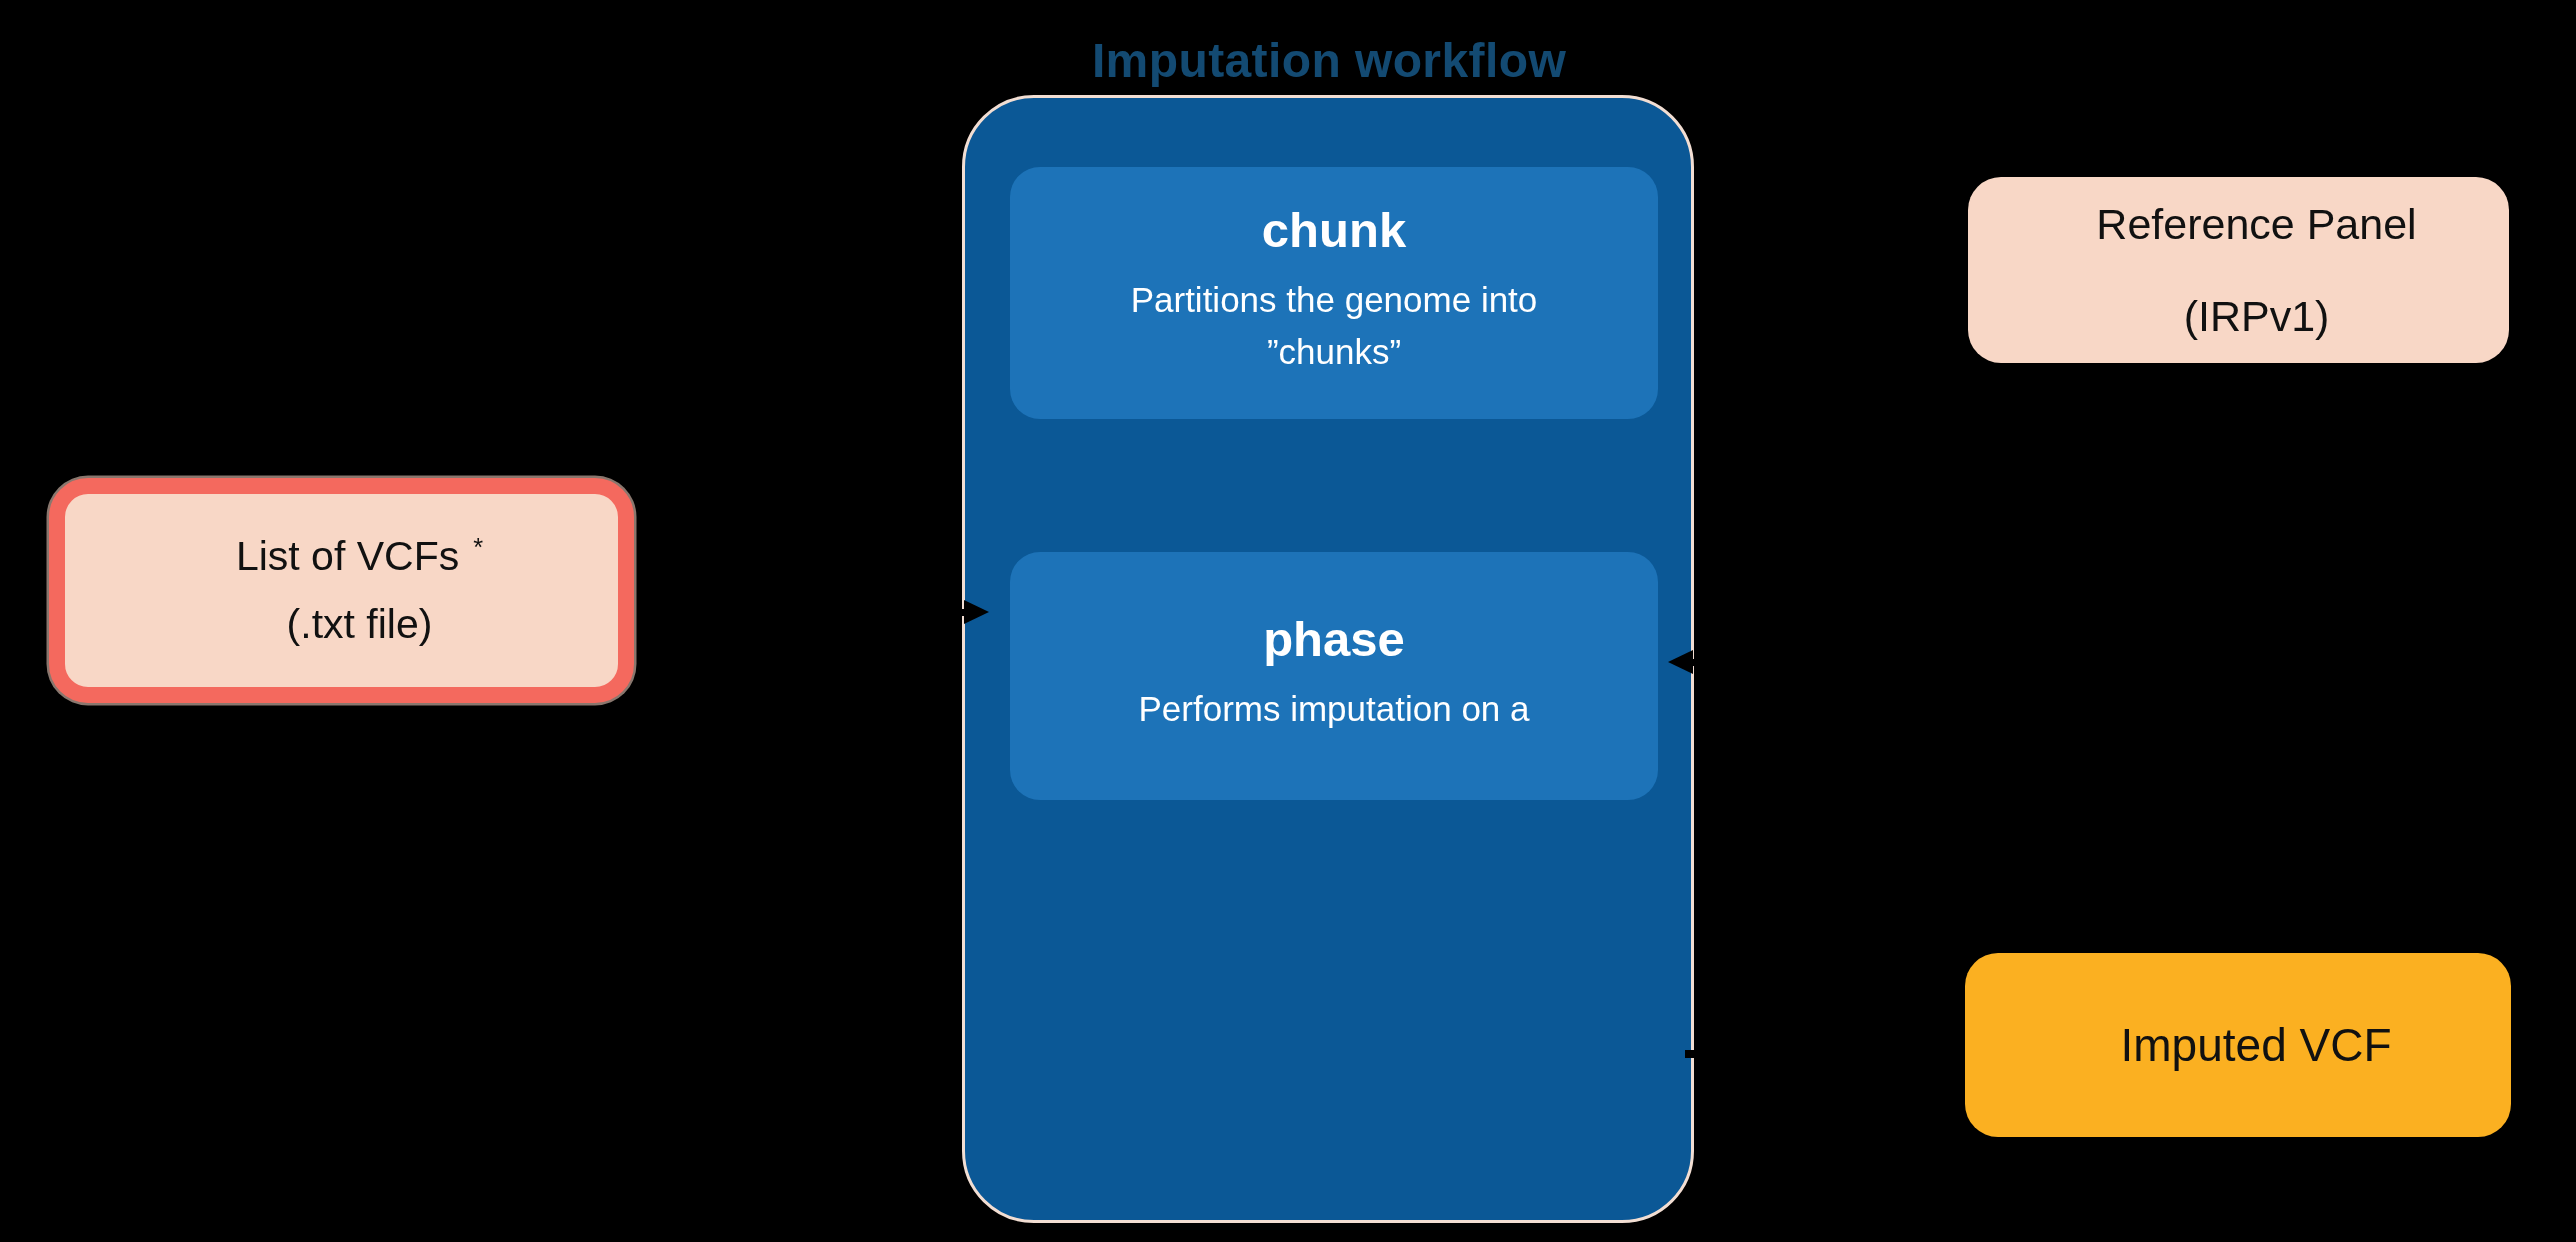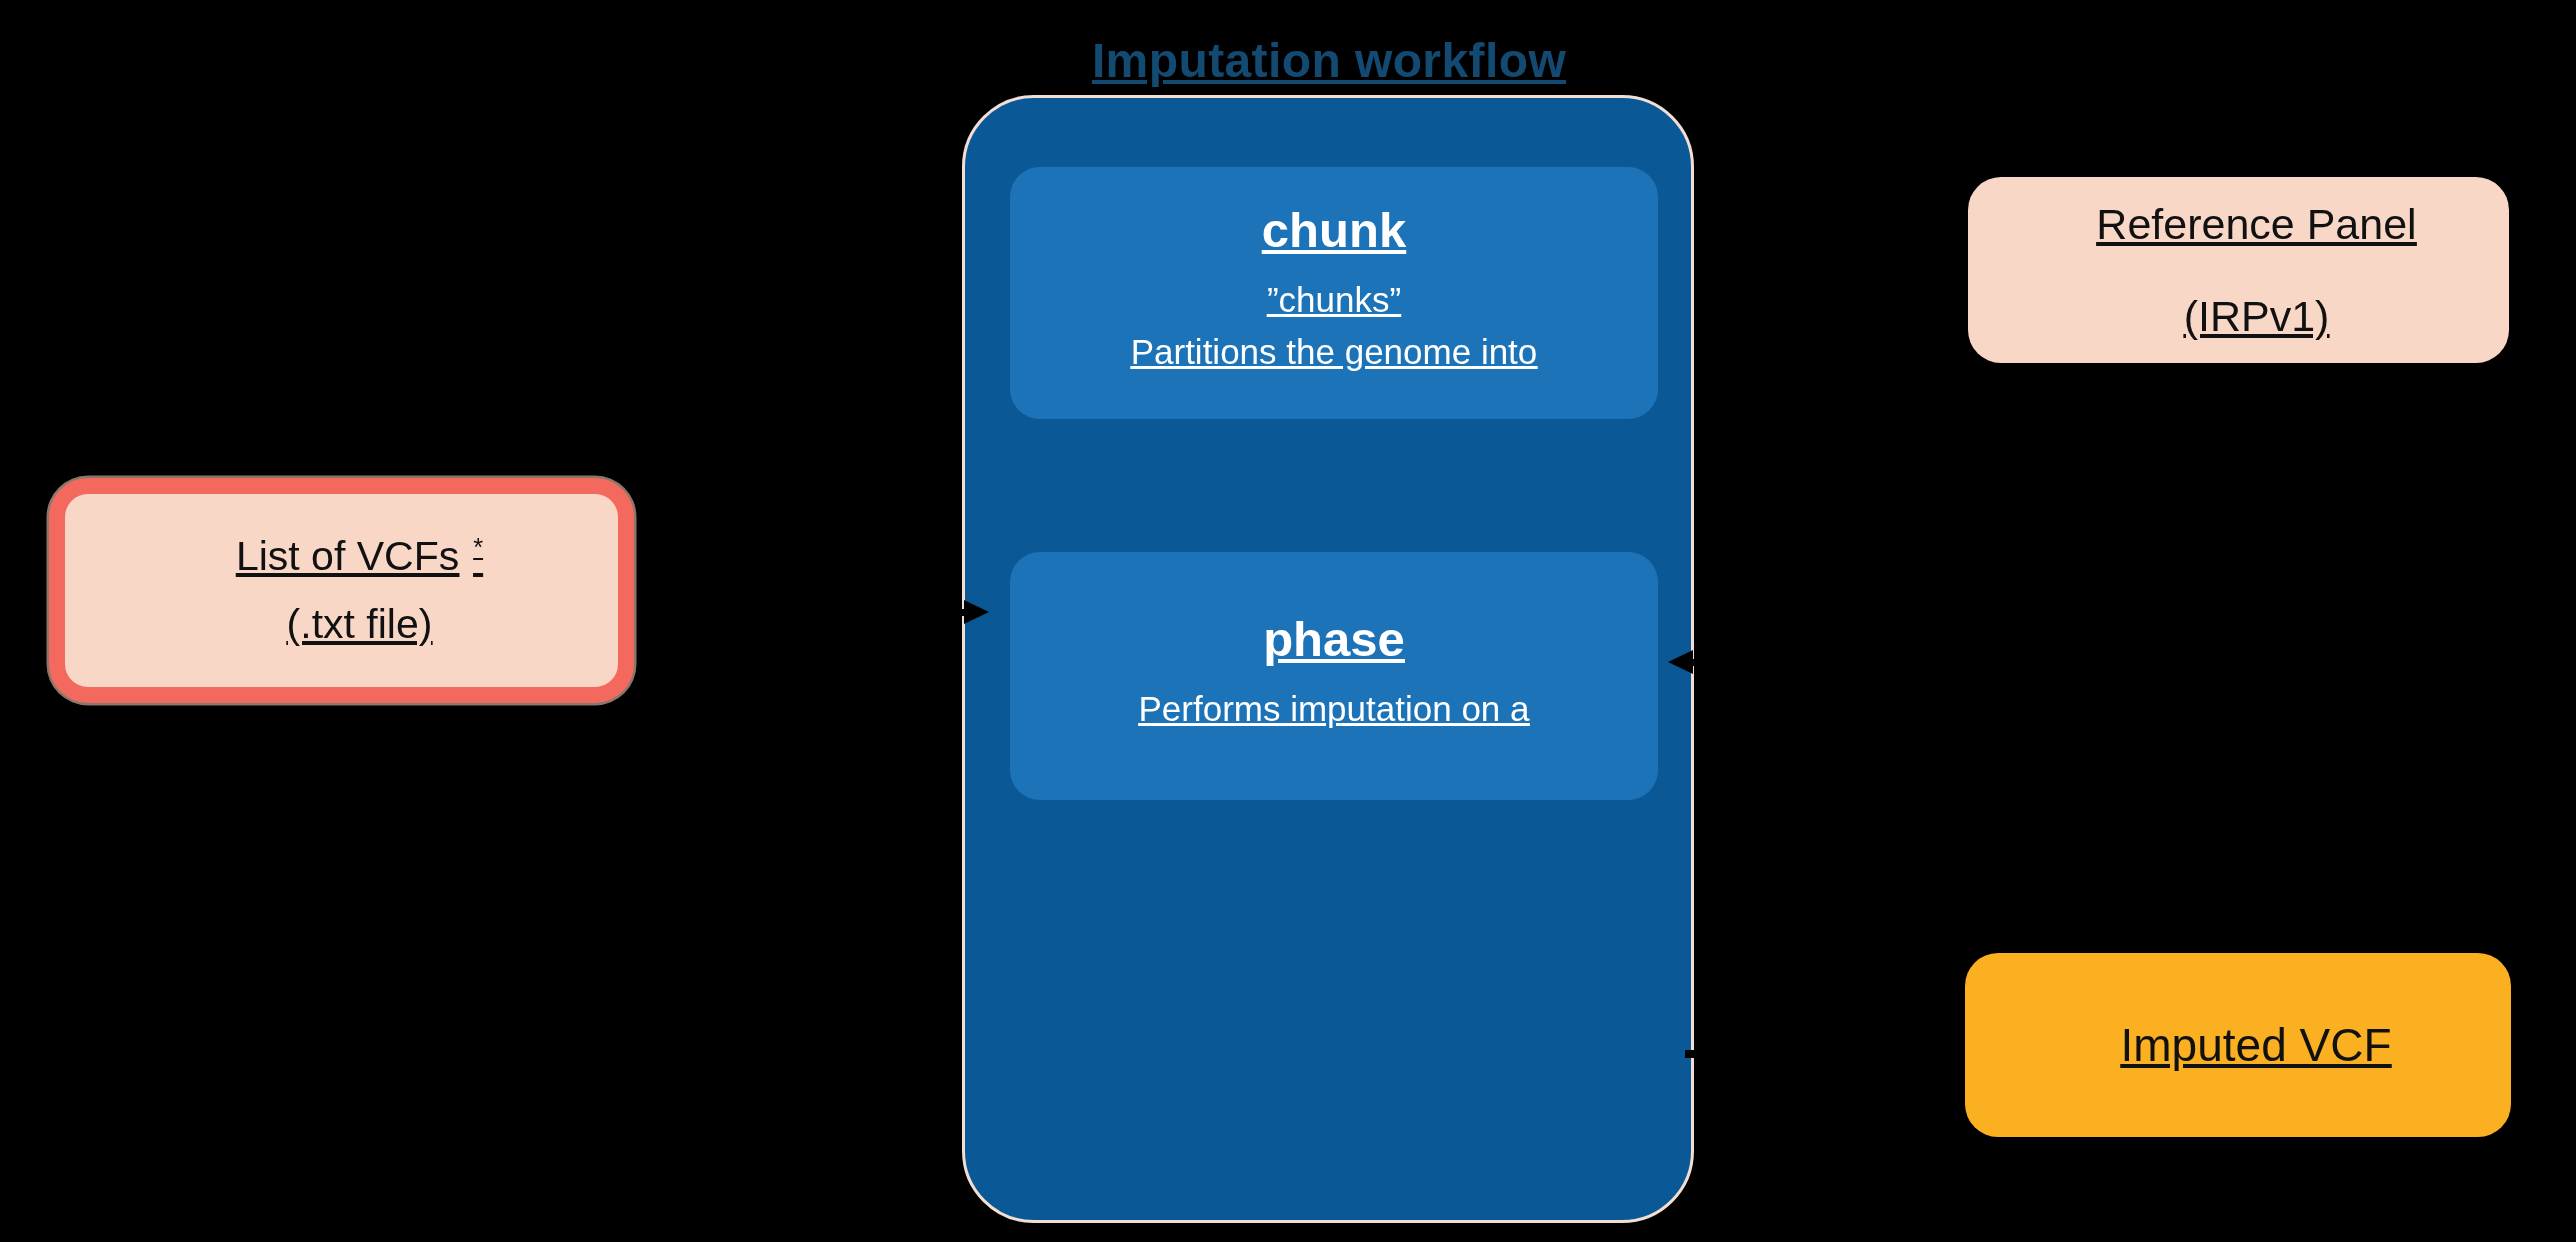--- a/index.html
+++ b/index.html
@@ -8,21 +8,21 @@
     --workflow-border:#F2DED3;
     --step-fill:#1D73B8;
     --title-text:#134A72;
     --step-text:#FFFFFF;
     --vcf-border:#F4695E;
     --peach-fill:#F8D7C6;
     --imputed-fill:#FBB021;
     --dark-text:#111111;
     --arrow:#000000;
   }
-  *{box-sizing:border-box;margin:7px;padding:0;text-decoration:underline;}
+  *{box-sizing:border-box;margin:7px;padding:0;}
   html,body{width:2576px;height:1242px;}
   body{
     position:relative;
     background:var(--background);
     font-family:"Liberation Sans", sans-serif;
     overflow:hidden;
   }
 
   .diagram-title{
     position:absolute;
@@ -115,22 +115,22 @@
 </head>
 <body>
 
 <div class="diagram-title">Imputation workflow</div>
 
 <div class="workflow-container">
 
   <div class="step-box step-chunk">
     <div class="step-name">chunk</div>
     <div class="step-desc">
+      <span>Partitions the genome into</span>
       <span>”chunks”</span>
-      <span>Partitions the genome into</span>
     </div>
   </div>
 
   <div class="step-box step-phase">
     <div class="step-name">phase</div>
     <div class="step-desc">
       <span>Performs imputation on a</span>
     </div>
   </div>
 

